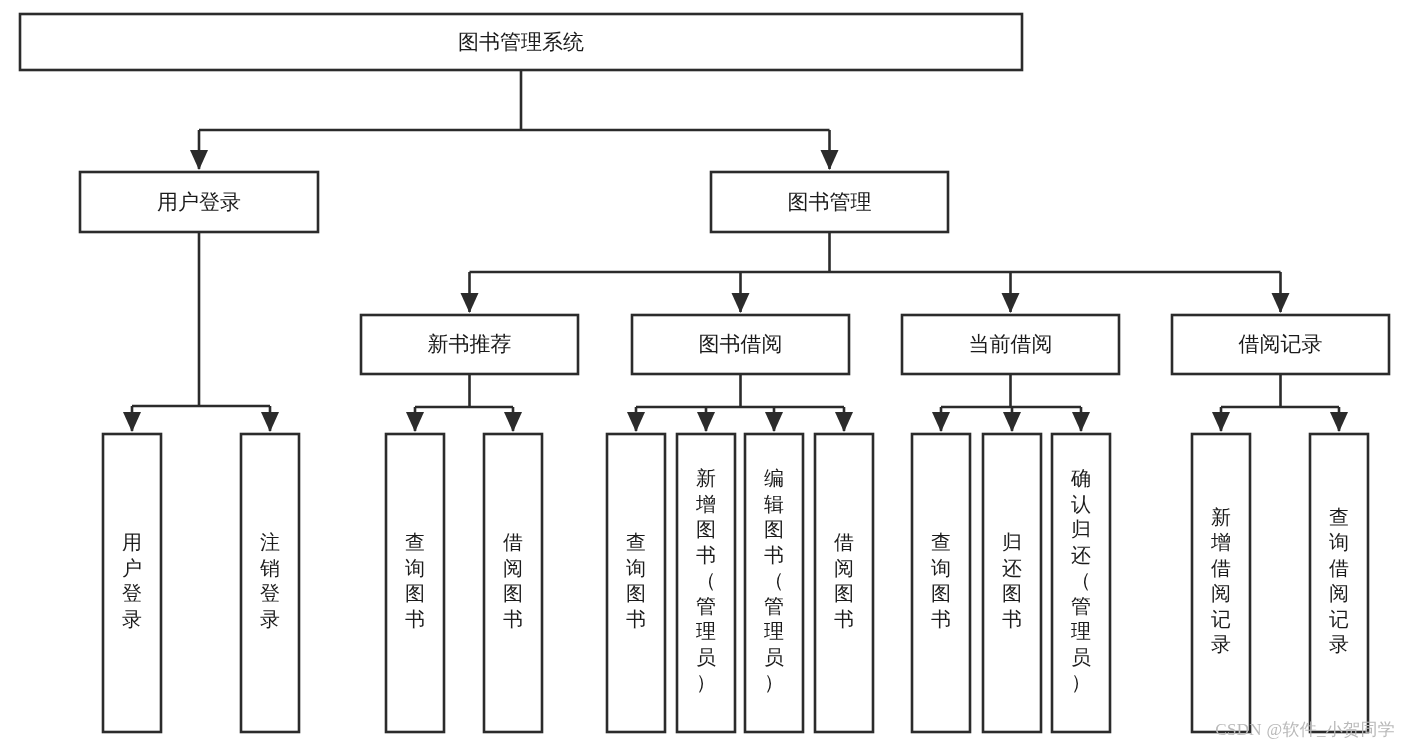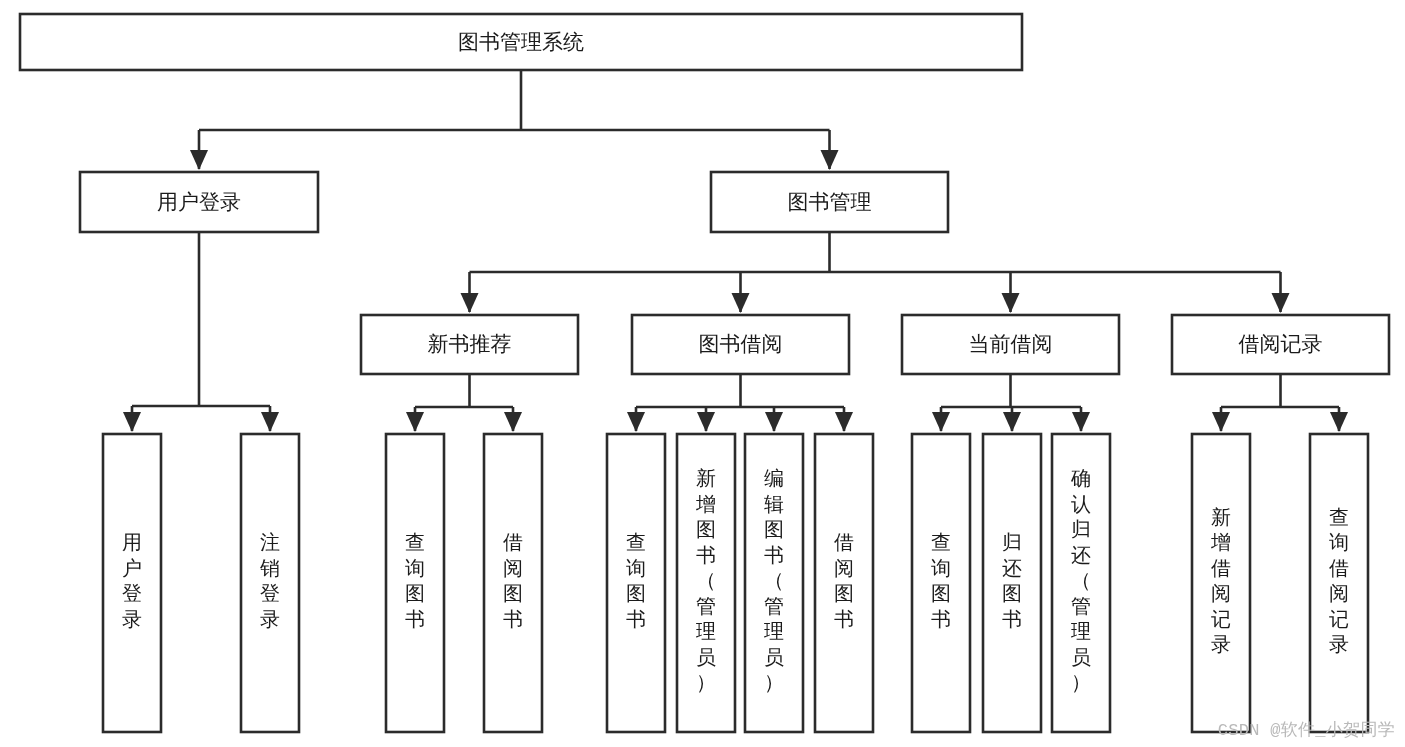--- a/index.html
+++ b/index.html
@@ -53,21 +53,21 @@
   .node-label-v {
     font-family: "Liberation Sans", "DejaVu Sans", sans-serif;
     font-size: 20px;
     fill: #1b1b1b;
     text-anchor: middle;
   }
   .watermark {
     position: absolute;
     right: 10px;
     bottom: 6px;
-    font-family: Liberation Mono, monospace;
+    font-family: Liberation Serif, serif;
     font-size: 17px;
     color: #b9b9b9;
     letter-spacing: 0.3px;
     white-space: nowrap;
     user-select: none;
   }
 </style>
 </head>
 <body>
 

